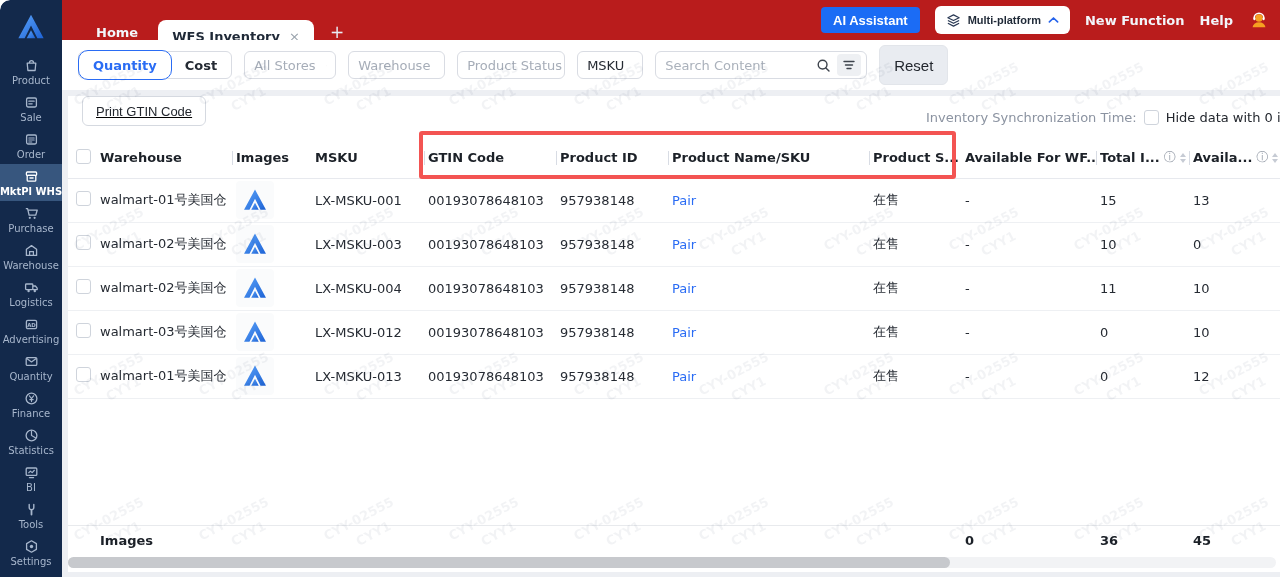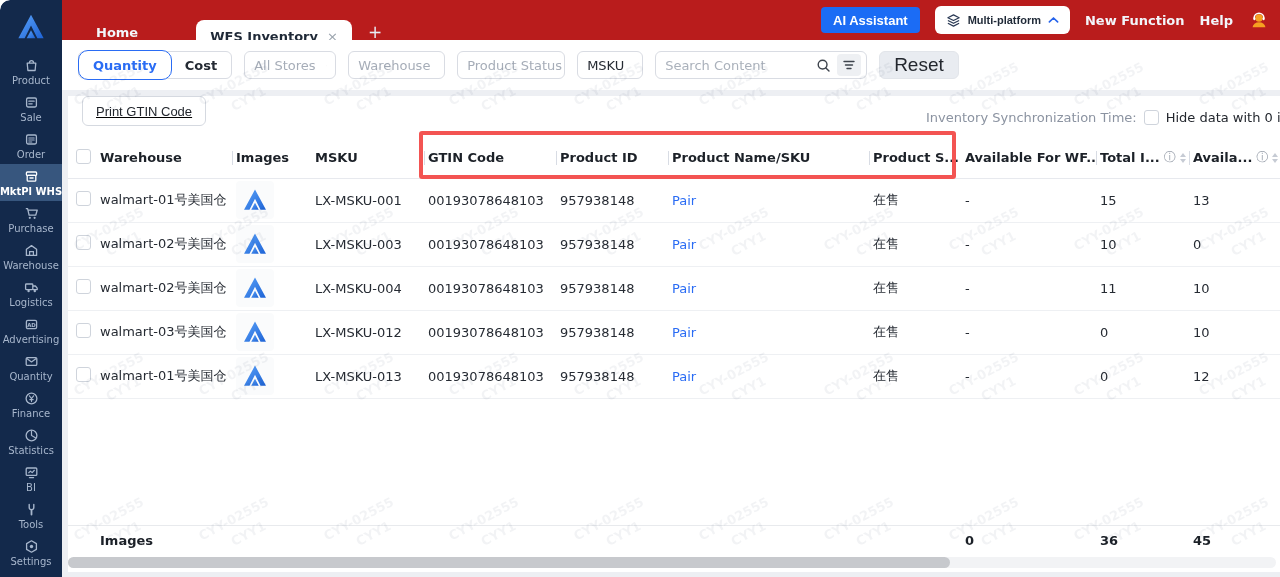--- a/index.html
+++ b/index.html
@@ -4,21 +4,21 @@
 <style>
   * { margin:0; padding:0; box-sizing:border-box; }
   html,body { background:#fff; }
   body { font-family:"DejaVu Sans","Liberation Sans",sans-serif; }
   .app { position:relative; width:1280px; height:577px; background:#edeff3; overflow:hidden; border-top-left-radius:10px; }
 
   
   .topbar { position:absolute; left:62px; top:0; right:0; height:52px; background:#b91c1c; display:flex; align-items:flex-end; }
   .tabs { display:flex; align-items:flex-end; height:40px; margin-left:14px; }
   .tab-home { height:40px; display:flex; align-items:center; padding:0 20px; color:#f2f5fa; font-size:13px; font-weight:600; cursor:pointer; }
-  .tab-active { height:32px; display:flex; align-items:center; gap:9px; padding:0 14px; background:#fff; border-radius:8px 8px 0 0; color:#1f2937; font-size:13px; font-weight:600;margin-left:38px; }
+  .tab-active { height:32px; display:flex; align-items:center; gap:9px; padding:0 14px; background:#fff; border-radius:8px 8px 0 0; color:#1f2937; font-size:13px; font-weight:600; }
   .tab-close { color:#9aa3ad; font-size:13px; font-weight:400; cursor:pointer; }
   .tab-add { height:40px; display:flex; align-items:center; padding:0 16px; color:#e8edf5; font-size:17px; cursor:pointer; }
   .topbar-right { position:absolute; right:10px; top:0; height:40px; display:flex; align-items:center; gap:15px; }
   .btn-ai { background:#1b6cf5; color:#fff; font-size:13px; font-weight:600; border:none; border-radius:4px; height:26px; padding:0 12px; cursor:pointer; }
   .pill-platform { background:#fff; border:none; border-radius:6px; height:28px; padding:0 11px; display:flex; align-items:center; gap:7px; font-size:11px; font-weight:600; color:#1f2937; cursor:pointer; }
   .top-link { color:#f2f5fa; font-size:13px; font-weight:600; cursor:pointer; white-space:nowrap; }
 
   
   .sidebar { position:absolute; left:0; top:0; width:62px; height:577px; background:#13294b; z-index:5; display:flex; flex-direction:column; border-top-left-radius:10px; }
   .logo-box { height:53px; display:flex; align-items:center; justify-content:center; }
@@ -32,21 +32,21 @@
   .filter-card { position:absolute; left:62px; top:40px; right:0; height:50px; background:#fff; display:flex; align-items:center; padding-left:16px; gap:12px; }
   .seg-group { display:flex; align-items:center; border:1px solid #d9dce3; border-radius:6px; height:28px; background:#fff; }
   .seg { height:28px; display:flex; align-items:center; padding:0 14px; font-size:13px; font-weight:600; color:#242a33; cursor:pointer; }
   .seg.on { border:1px solid #2a6cf4; border-radius:10px; color:#2a6cf4; margin:-1px; height:30px; background:#fff; }
   .dd { height:28px; border:1px solid #d9dce3; border-radius:6px; background:#fff; display:flex; align-items:center; justify-content:space-between; padding:0 9px; font-size:13px; color:#a6adb8; cursor:pointer; gap:10px; white-space:nowrap; }
   .dd.filled { color:#262b33; }
   .search-box { height:28px; width:212px; border:1px solid #d9dce3; border-radius:6px; background:#fff; display:flex; align-items:center; padding:0 5px 0 9px; gap:6px; }
   .search-box input { flex:1; min-width:0; border:none; outline:none; font-size:13px; color:#262b33; font-family:inherit; background:transparent; }
   .search-box input::placeholder { color:#aab1bb; }
   .filter-ic-box { width:24px; height:22px; background:#eef0f3; border-radius:4px; display:flex; align-items:center; justify-content:center; cursor:pointer; }
-  .btn-reset { height:28px; background:#e9ecf1; border:1px solid #e2e5ea; border-radius:6px; padding:0 14px; font-size:19px; color:#23272e; cursor:pointer; }
+  .btn-reset { height:40px; background:#e9ecf1; border:1px solid #e2e5ea; border-radius:6px; padding:0 14px; font-size:15px; color:#23272e; cursor:pointer; }
 
   
   .table-card { position:absolute; left:68px; top:96px; right:0; bottom:5px; background:#fff; display:flex; flex-direction:column; overflow:hidden; }
   .print-row { position:relative; height:42px; flex:0 0 42px; display:flex; align-items:flex-start; padding-left:14px;text-decoration:underline; }
   .btn-print { height:30px; background:#fff; border:1px solid #d5d9e0; border-radius:6px; padding:0 13px; font-size:13px; color:#23272e; cursor:pointer; }
   .sync-group { position:absolute; left:858px; top:0; height:42px; display:flex; align-items:center; gap:7px; white-space:nowrap; }
   .sync-label { color:#8b93a1; font-size:13px; }
   .cb { width:15px; height:15px; border:1px solid #cfd4dc; border-radius:3px; background:#fff; display:inline-block; flex:0 0 auto; cursor:pointer; }
   .hide-label { color:#23272e; font-size:13px; }
 

